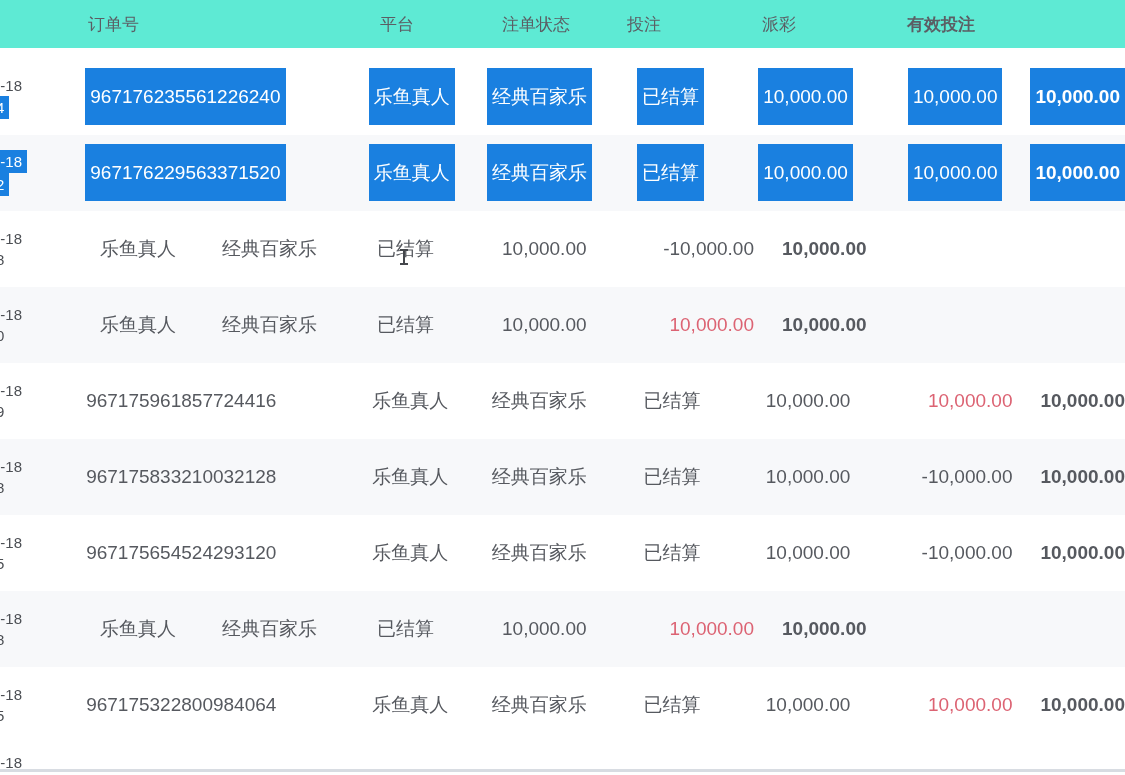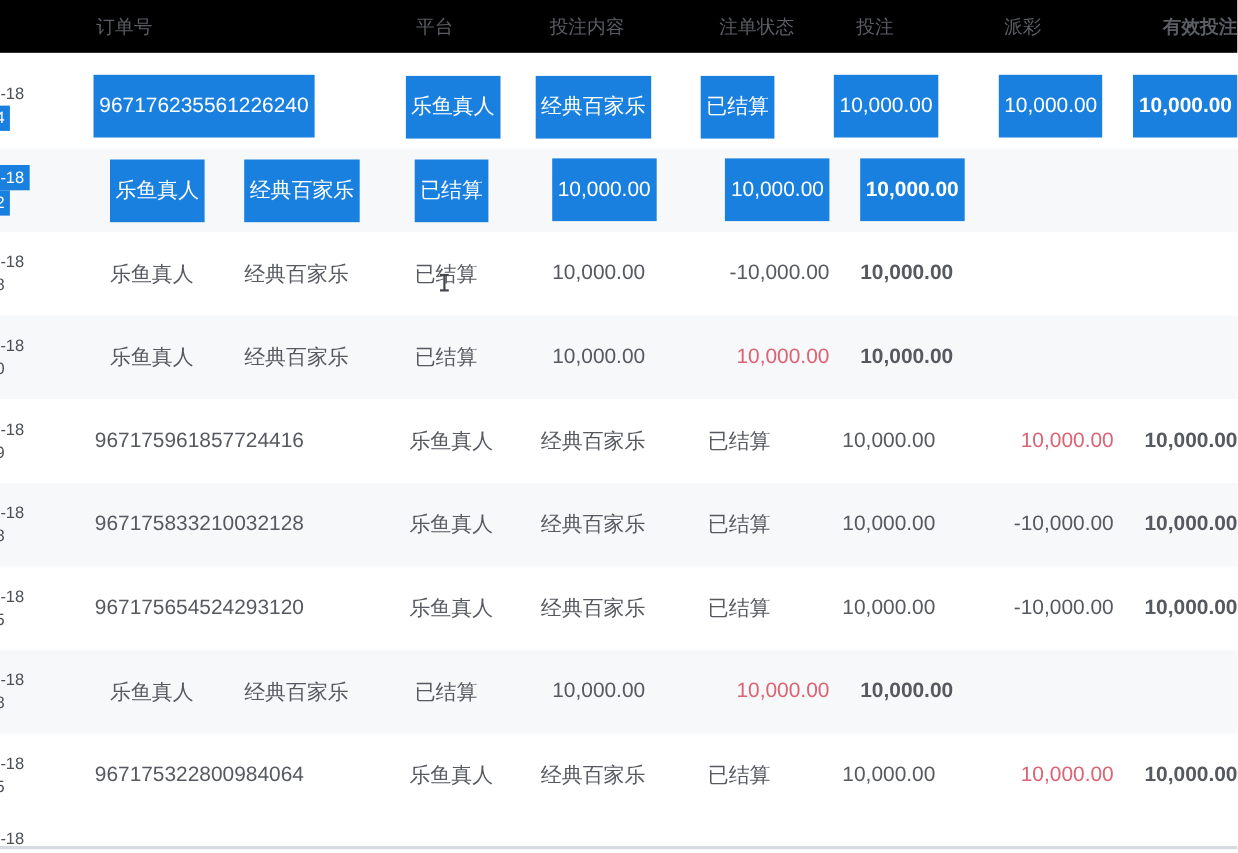--- a/index.html
+++ b/index.html
@@ -3,21 +3,21 @@
 <meta charset="utf-8">
 <style>
   html,body{margin:0;padding:0;}
   body{
     width:1125px;height:775px;overflow:hidden;position:relative;
     background:#ffffff;
     font-family:"Liberation Sans","DejaVu Sans",sans-serif;
   }
   
   .thead{
-    display:flex;align-items:center;height:48px;background:#000000;
+    display:flex;align-items:center;height:48px;background:#5eead4;
     color:#5b5e64;font-size:17px;
   }
   
   .c-date{width:88px;box-sizing:border-box;}
   .c-order{width:280px;}
   .c-platform{width:122px;margin-left:12px;}
   .c-content{width:155px;}
   .c-status{width:125px;}
   .c-bet{width:135px;}
   .c-payout{width:145px;}
@@ -50,21 +50,20 @@
   .ibeam .bar.t{top:0;}
   .ibeam .bar.b{bottom:0;}
 </style>
 </head>
 <body>
 
 <div class="thead">
   <div class="cell c-date"></div>
   <div class="cell c-order">订单号</div>
   <div class="cell c-platform">平台</div>
-  <div class="cell c-content">投注内容</div>
   <div class="cell c-status">注单状态</div>
   <div class="cell c-bet">投注</div>
   <div class="cell c-payout">派彩</div>
   <div class="cell c-valid">有效投注</div>
 </div>
 
 <div class="tbody" id="rows">
     <div class="row">
     <div class="cell c-date">
       <div class="dl1"><span class="dspan">2-18</span></div>
@@ -76,20 +75,21 @@
     <div class="cell c-status"><span class="val sel">已结算</span></div>
     <div class="cell c-bet"><span class="val sel">10,000.00</span></div>
     <div class="cell c-payout"><span class="val sel">10,000.00</span></div>
     <div class="cell c-valid"><span class="val sel">10,000.00</span></div>
   </div>
     <div class="row alt">
     <div class="cell c-date">
       <div class="dl1"><span class="dspan sel sel-date">2-18</span></div>
       <div class="dl2"><span class="dspan sel sel-date">2</span></div>
     </div>
+    <div class="cell c-order"><span class="val sel">967176229563371520</span></div>
     <div class="cell c-platform"><span class="val sel">乐鱼真人</span></div>
     <div class="cell c-content"><span class="val sel">经典百家乐</span></div>
     <div class="cell c-status"><span class="val sel">已结算</span></div>
     <div class="cell c-bet"><span class="val sel">10,000.00</span></div>
     <div class="cell c-payout"><span class="val sel">10,000.00</span></div>
     <div class="cell c-valid"><span class="val sel">10,000.00</span></div>
   </div>
     <div class="row">
     <div class="cell c-date">
       <div class="dl1"><span class="dspan">2-18</span></div>

